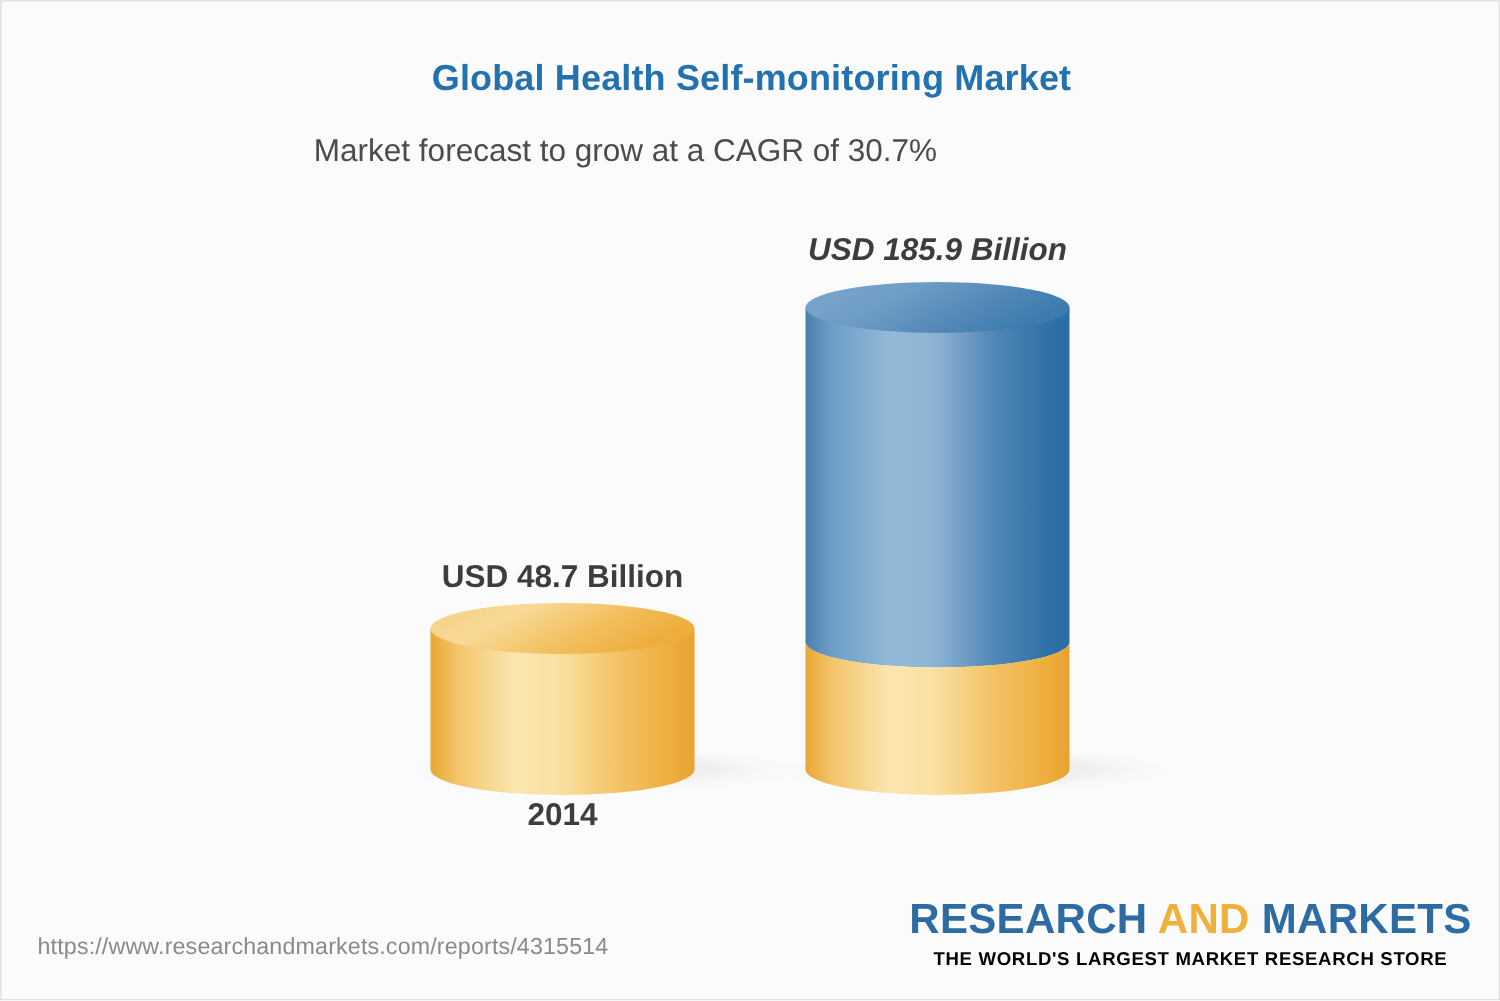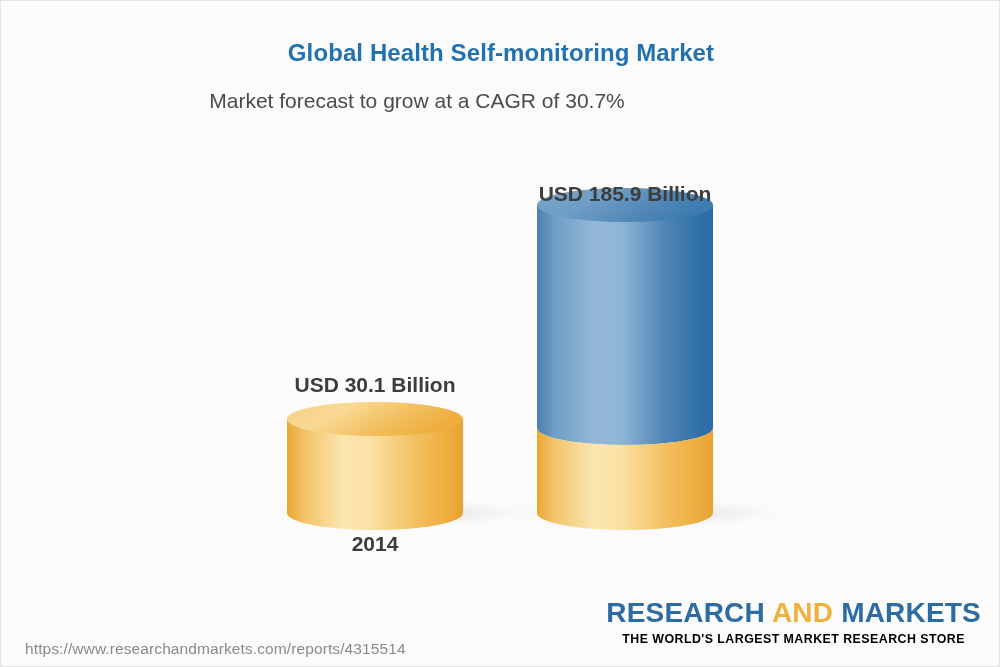--- a/index.html
+++ b/index.html
@@ -64,33 +64,32 @@
   .category-label {
     position: absolute;
     font-size: 21px;
     font-weight: bold;
     color: #3d3d3d;
     text-align: center;
     white-space: nowrap;
   }
 
   #label-2021 { left: 274px; top: 372px; width: 200px; }
-  #label-2026 { left: 524px; top: 181px; width: 200px; }
+  #label-2026 { left: 524px; top: 154px; width: 200px; font-style: italic; }
   #cat-2021   { left: 274px; top: 531px; width: 200px; }
   #cat-2026   { left: 524px; top: 531px; width: 200px; }
 
   
   #source-url {
     position: absolute;
     left: 24px;
     top: 622px;
     font-size: 15.5px;
     color: #8a8a8a;
     letter-spacing: 0.1px;
-    margin-top: 17px;
   }
 
   #brand-logo {
     position: absolute;
     right: 18px;
     top: 598px;
     text-align: center;
     line-height: 1;
   }
   #brand-wordmark {
@@ -173,21 +172,21 @@
       <g>
         <ellipse cx="650" cy="512" rx="150" ry="16" fill="url(#gradShadow)"></ellipse>
 
         <path d="M 536 204 L 536 427 A 88 17 0 0 0 712 427 L 712 204 Z" fill="url(#gradBlueBody)"></path>
         <ellipse cx="624" cy="204" rx="88" ry="17" fill="url(#gradBlueTop)"></ellipse>
 
         <path d="M 536 427 L 536 512 A 88 17 0 0 0 712 512 L 712 427 A 88 17 0 0 1 536 427 Z" fill="url(#gradYellowBody)"></path>
       </g>
     </svg>
 
-    <div class="value-label" id="label-2021">USD 30.1 Billion</div>
+    <div class="value-label" id="label-2021">USD 48.7 Billion</div>
 
     <div class="value-label" id="label-2026">USD 185.9 Billion</div>
 
     <div class="category-label" id="cat-2021">2014</div>
 
   </div>
 
   <div id="source-url">https://www.researchandmarkets.com/reports/4315514</div>
 
   <div id="brand-logo">

